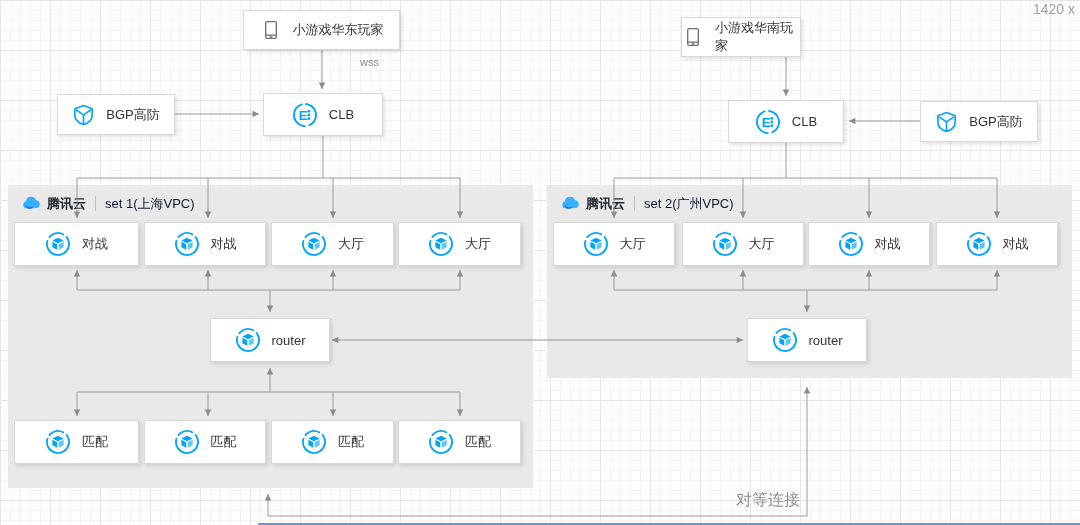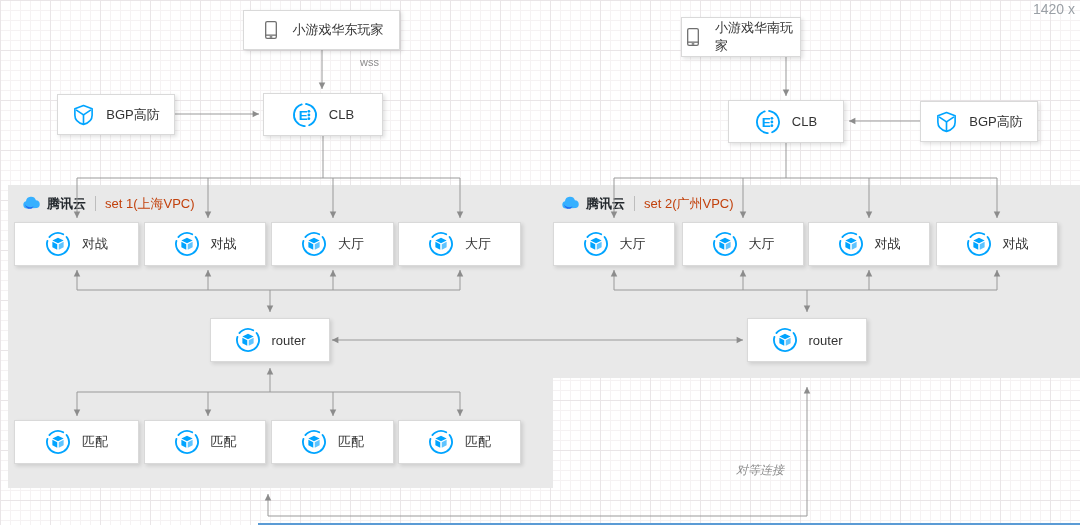--- a/index.html
+++ b/index.html
@@ -7,25 +7,25 @@
   #canvas{
     position:relative;width:1080px;height:525px;overflow:hidden;
     background-color:#ffffff;
     background-image:
       linear-gradient(#e9e5e7 1px, transparent 1px),
       linear-gradient(90deg, #e9e5e7 1px, transparent 1px),
       linear-gradient(#f5f2f3 1px, transparent 1px),
       linear-gradient(90deg, #f5f2f3 1px, transparent 1px);
     background-size:50px 50px,50px 50px,10px 10px,10px 10px;
   }
-  .vpc{position:absolute;background:#e9e9e9;z-index:1;padding-left:20px;}
+  .vpc{position:absolute;background:#e9e9e9;z-index:1;}
   .vpc-header{position:absolute;top:9px;left:14px;display:flex;align-items:center;font-size:13px;color:#333;z-index:2;}
   .brand{font-weight:bold;color:#23282d;margin-left:6px;}
   .vdiv{width:1px;height:15px;background:#bdbdbd;margin:0 9px;}
-  .vpc-title{color:#c2410c;text-align:center;}
+  .vpc-title{color:#0f172a;text-align:center;}
   .node{
     position:absolute;background:#ffffff;border:1px solid #d9d9d9;
     box-shadow:2px 2px 4px rgba(0,0,0,0.12);
     display:flex;align-items:center;justify-content:center;gap:11px;
     font-size:13px;color:#333;z-index:3;box-sizing:border-box;
   }
   .node .ic{display:block;flex:0 0 auto;}
   #connectors{position:absolute;left:0;top:0;z-index:2;pointer-events:none;}
   .edge-label{position:absolute;font-size:11px;color:#8c8c8c;z-index:4;}
   .size-indicator{position:absolute;top:1px;right:5px;font-size:14px;color:#9aa0a6;z-index:4;}
@@ -268,18 +268,18 @@
     <span>匹配</span>
   </div>
   <div class="node" style="left:398px;top:420px;width:123px;height:44px;">
     <svg class="ic" width="26" height="26" viewBox="0 0 24 24">
         <use href="#ic-cvm"></use>
       </svg>
     <span>匹配</span>
   </div>
 
   <span class="edge-label" style="left:328px;top:56px;margin-left:32px;">wss</span>
-  <span class="edge-label" style="left:736px;top:462px;font-size:12px;font-style:italic;">对等连接</span>
+  <span class="edge-label" style="left:736px;top:490px;font-size:16px;">对等连接</span>
   <span class="size-indicator">1420 x</span>
 
   <div class="bottom-bar"></div>
 
 </div>
 
 </body></html>

